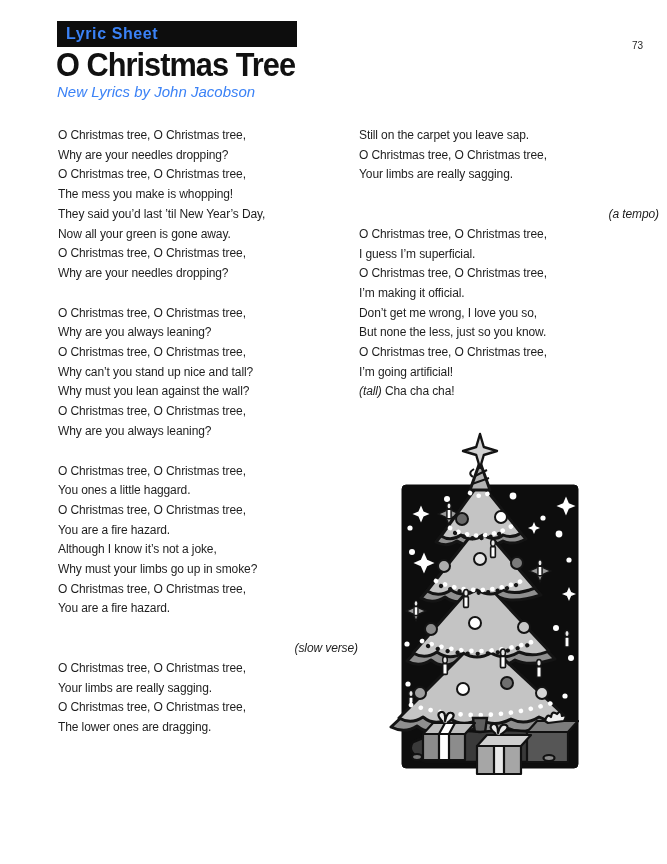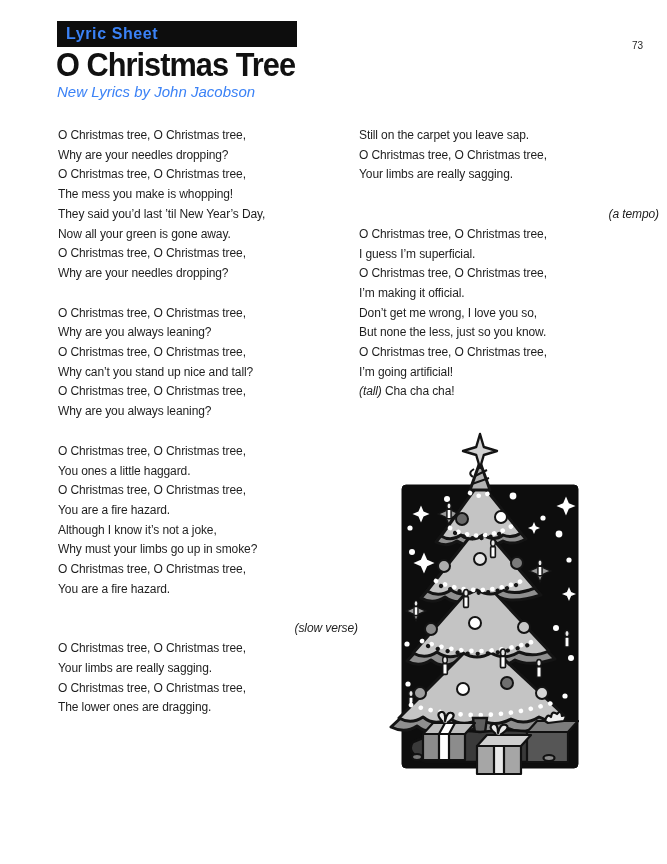--- a/index.html
+++ b/index.html
@@ -82,20 +82,21 @@
         <div class="line">They said you’d last ’til New Year’s Day,</div>
         <div class="line">Now all your green is gone away.</div>
         <div class="line">O Christmas tree, O Christmas tree,</div>
         <div class="line">Why are your needles dropping?</div>
       </div>
       <div class="verse">
         <div class="line">O Christmas tree, O Christmas tree,</div>
         <div class="line">Why are you always leaning?</div>
         <div class="line">O Christmas tree, O Christmas tree,</div>
         <div class="line">Why can’t you stand up nice and tall?</div>
+        <div class="line">Why must you lean against the wall?</div>
         <div class="line">O Christmas tree, O Christmas tree,</div>
         <div class="line">Why are you always leaning?</div>
       </div>
       <div class="verse">
         <div class="line">O Christmas tree, O Christmas tree,</div>
         <div class="line">You ones a little haggard.</div>
         <div class="line">O Christmas tree, O Christmas tree,</div>
         <div class="line">You are a fire hazard.</div>
         <div class="line">Although I know it’s not a joke,</div>
         <div class="line">Why must your limbs go up in smoke?</div>

